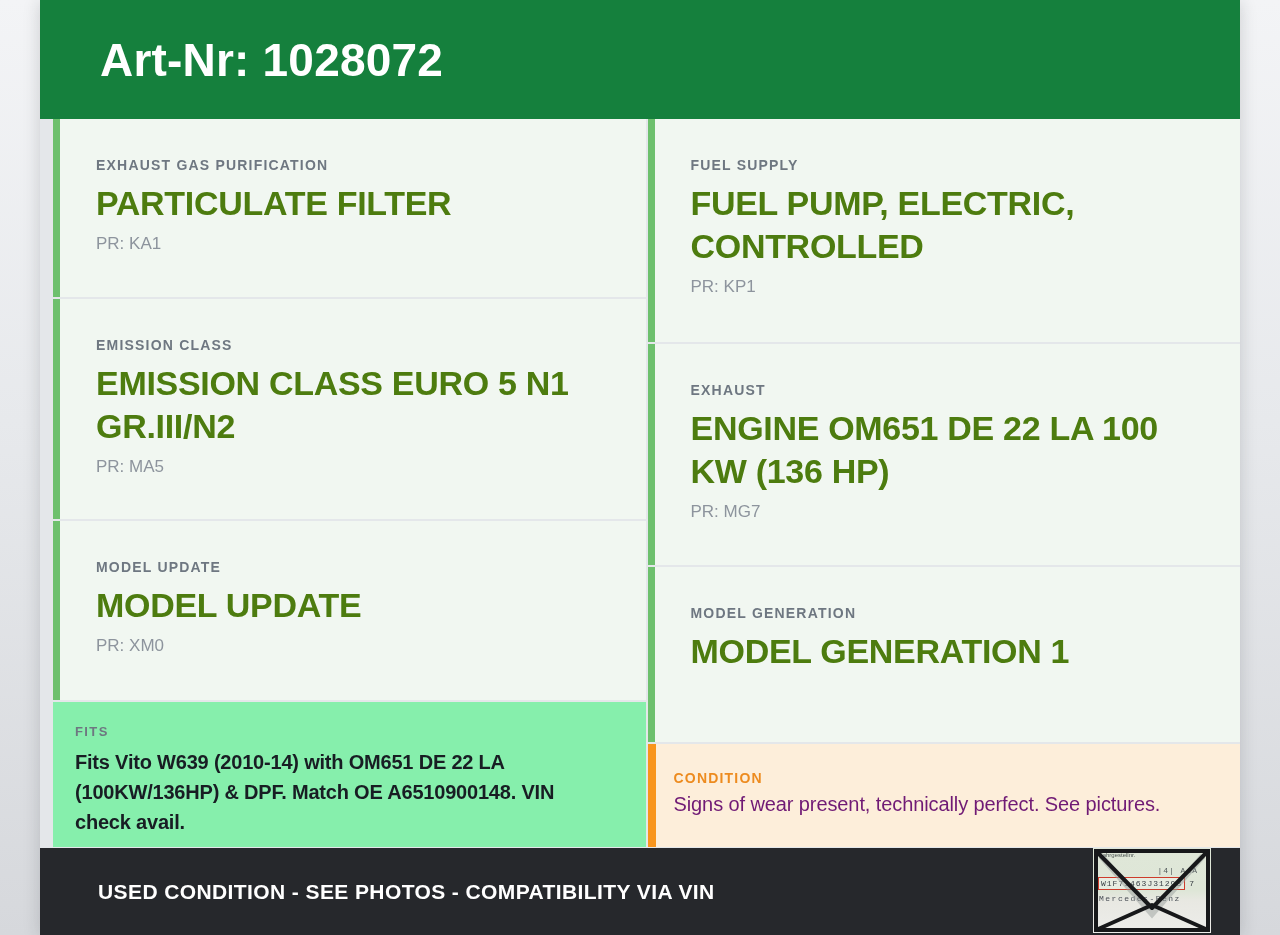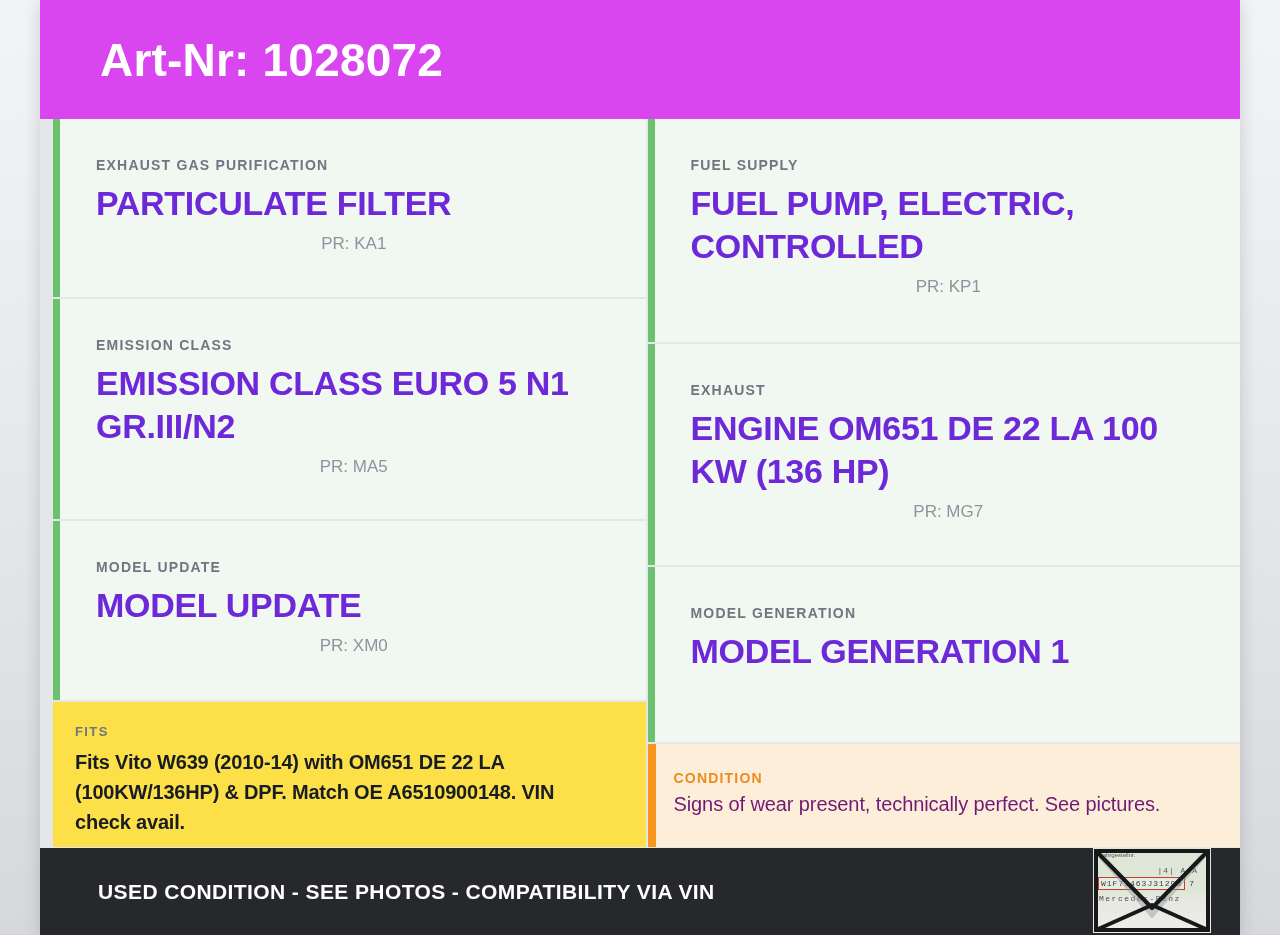--- a/index.html
+++ b/index.html
@@ -7,44 +7,44 @@
   body {
     background: linear-gradient(180deg, #f3f4f6 0%, #e7e9ec 45%, #d6d8dc 100%);
     font-family: "Liberation Sans", "DejaVu Sans", sans-serif;
   }
   .content {
     width: 1200px; height: 935px; margin: 0 auto;
     display: flex; flex-direction: column;
     box-shadow: 0 2px 16px rgba(30,35,40,.18);
   }
   .header {
-    height: 119px; background: #d946ef; flex: 0 0 119px;
+    height: 119px; background: #15803d; flex: 0 0 119px;
     display: flex; align-items: center; padding-left: 60px;
   }
   .header h1 { color: #ffffff; font-size: 46px; font-weight: 700; letter-spacing: 0.2px; }
 
   .cards { flex: 1 1 auto; display: flex; gap: 2px; background: #e4e7ea; padding-left: 13px; }
   .col { width: 599px; display: flex; flex-direction: column; gap: 2px; }
 
   .spec-card { background: #f1f7f1; border-left: 7px solid #6dc06d; padding: 38px 34px 0 36px; }
   .col-left  .spec-card:nth-child(1) { height: 178px; }
   .col-left  .spec-card:nth-child(2) { height: 220px; }
   .col-left  .spec-card:nth-child(3) { height: 179px; }
   .col-right .spec-card:nth-child(1) { height: 223px; }
   .col-right .spec-card:nth-child(2) { height: 221px; }
   .col-right .spec-card:nth-child(3) { height: 175px; }
 
   .spec-label { color: #6e7781; font-size: 14px; font-weight: 700; letter-spacing: 1.2px; }
   .spec-title {
-    color: #6d28d9; font-size: 34px; font-weight: 700; line-height: 43px;
+    color: #4d7c0f; font-size: 34px; font-weight: 700; line-height: 43px;
     letter-spacing: -0.3px; margin-top: 9px; white-space: pre-line;
   }
-  .spec-pr { color: #8d949d; font-size: 17px; margin-top: 9px; text-align: center; }
+  .spec-pr { color: #8d949d; font-size: 17px; margin-top: 9px; }
 
-  .fits-card { background: #fde047; height: 145px; padding: 22px 28px 0 22px; }
+  .fits-card { background: #86efac; height: 145px; padding: 22px 28px 0 22px; }
   .fits-label { color: #6e7781; font-size: 13px; font-weight: 700; letter-spacing: 1.4px; }
   .fits-text {
     margin-top: 8px; color: #181d23; font-size: 20px; font-weight: 700;
     line-height: 30px; white-space: pre-line; letter-spacing: -0.2px;
   }
 
   .condition-card { background: #fdeeda; border-left: 8px solid #f8951d; height: 103px; padding: 26px 24px 0 18px; }
   .condition-label { color: #ed8b1f; font-size: 14px; font-weight: 700; letter-spacing: 1.2px; }
   .condition-text { margin-top: 7px; color: #701a75; font-size: 20px; letter-spacing: -0.1px; }
 

